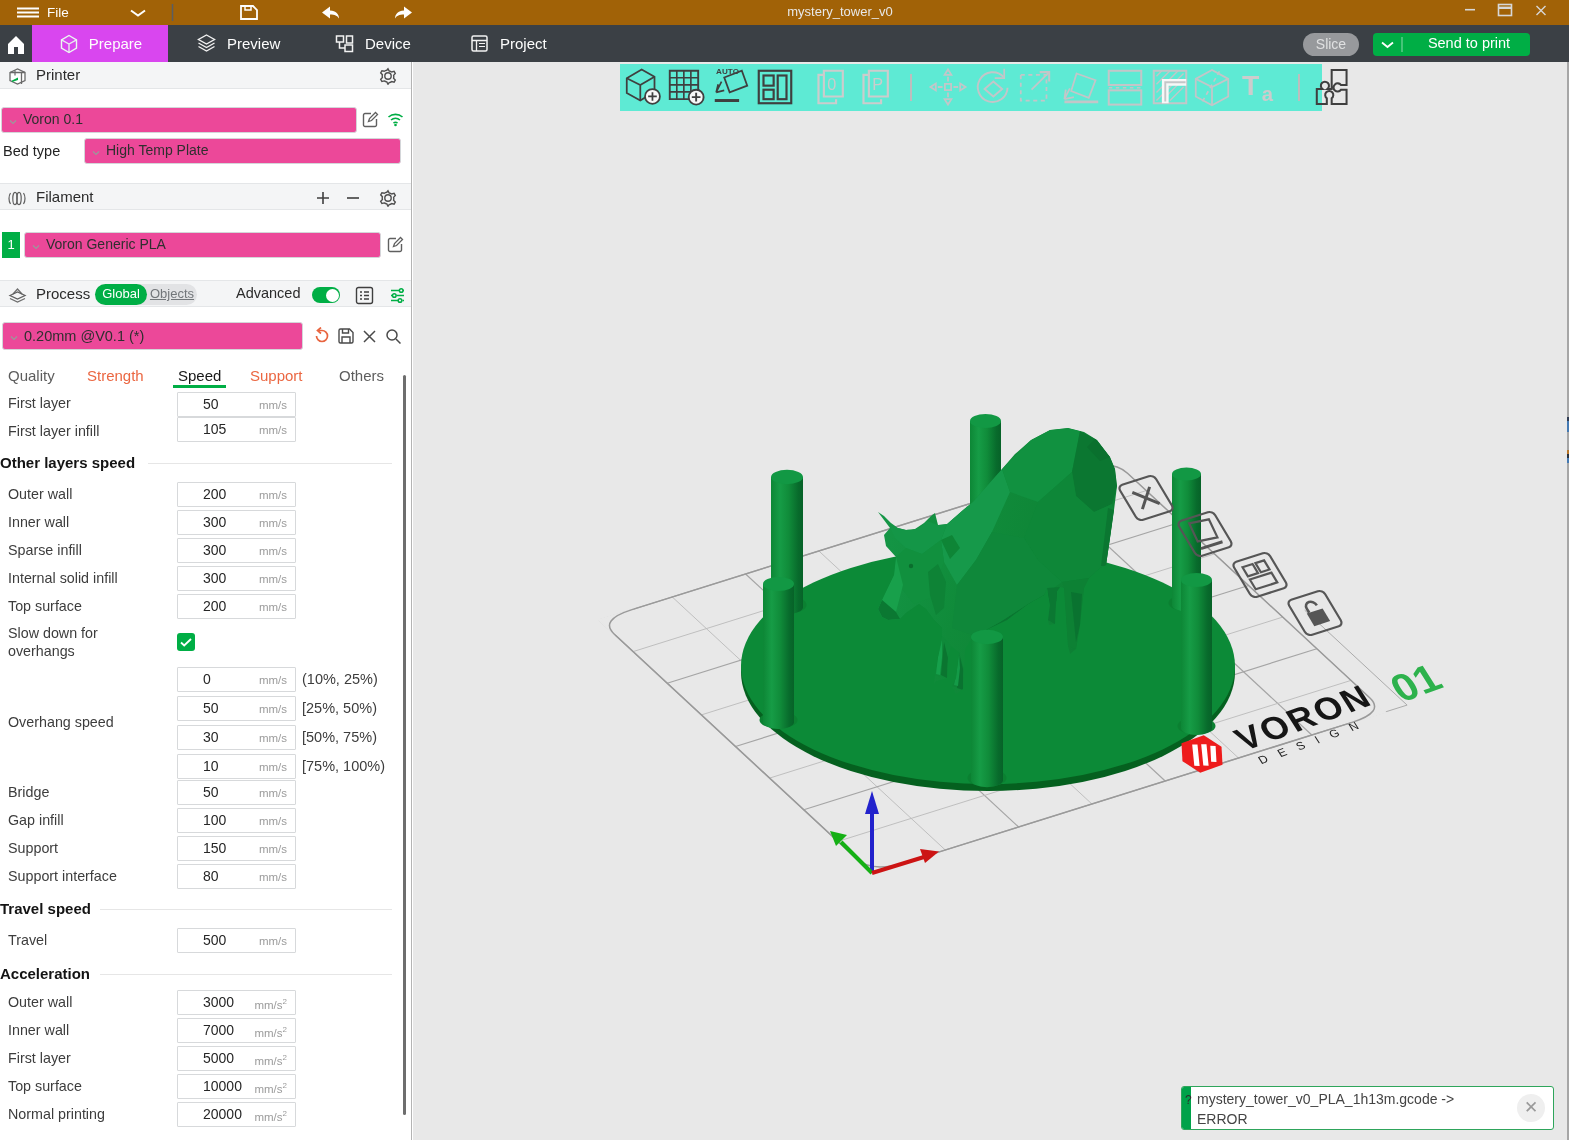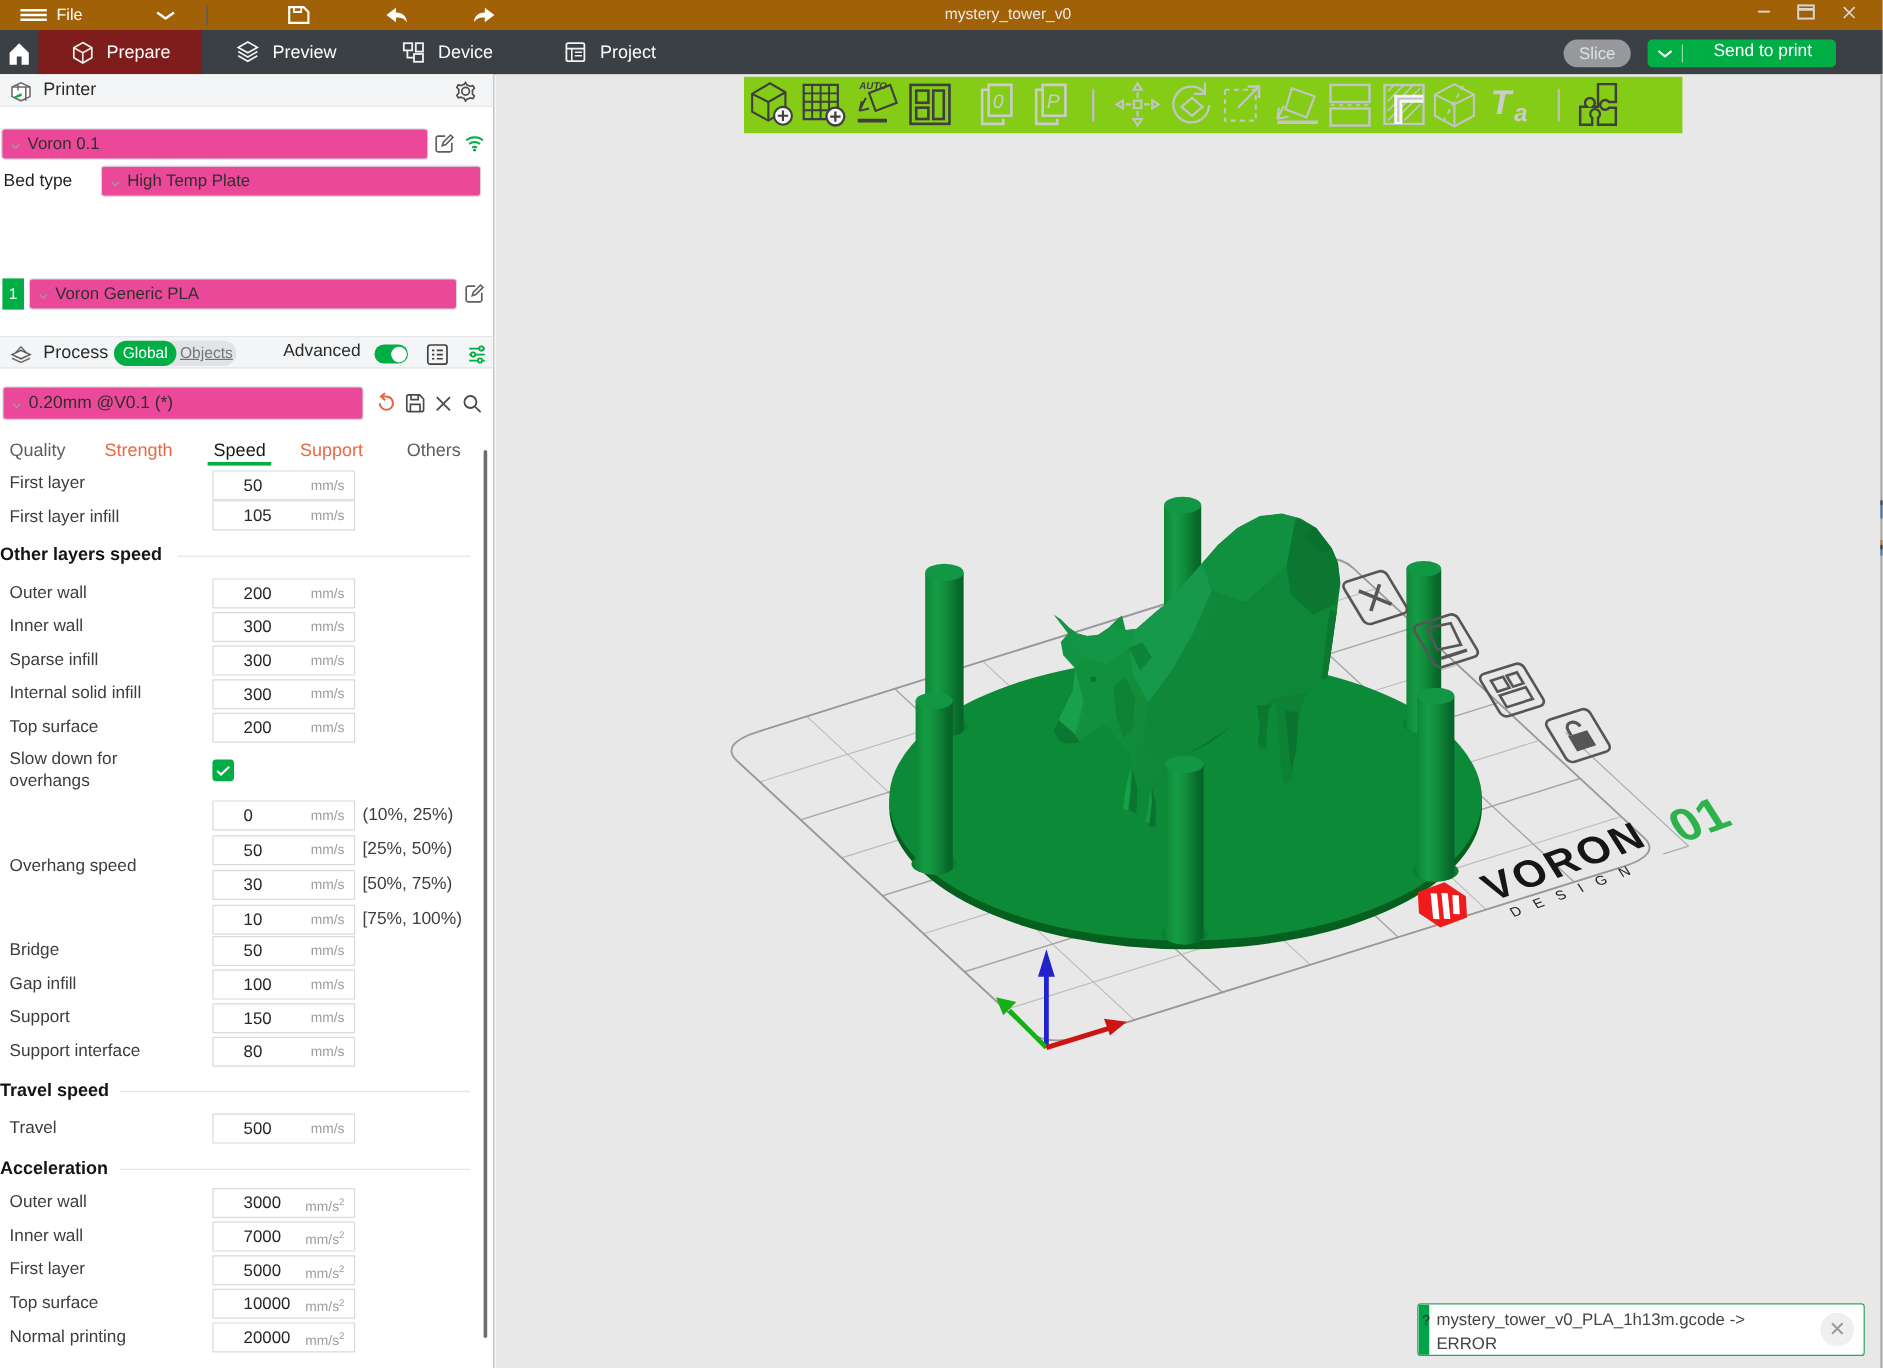--- a/index.html
+++ b/index.html
@@ -5,39 +5,39 @@
 * { margin:0; padding:0; box-sizing:border-box; }
 html,body { width:1569px; height:1140px; overflow:hidden; font-family:"Liberation Sans",sans-serif; }
 #app { position:relative; width:1569px; height:1140px; background:#fff; }
 
 #titlebar { position:absolute; left:0; top:0; width:1569px; height:25px; background:#a16207; }
 #titlebar .title { position:absolute; left:760px; top:4px; width:160px; text-align:center; color:#e8e8e8; font-size:13px; }
 .tbi { position:absolute; top:0; height:25px; }
 
 #tabbar { position:absolute; left:0; top:25px; width:1569px; height:37px; background:#3b4045; }
 .tab { position:absolute; top:0; height:37px; display:flex; align-items:center; color:#fdfdfd; font-size:15px; }
-#tab-prepare { left:32px; width:136px; background:#7f1d1d; justify-content:center; }
+#tab-prepare { left:32px; width:136px; background:#d946ef; justify-content:center; }
 
 #panel { position:absolute; left:0; top:62px; width:412px; height:1078px; background:#ffffff; border-right:1px solid #b4b4b4; }
 .sechead { position:absolute; left:0; width:411px; height:27px; background:#f4f5f6; border-top:1px solid #e4e6e8; border-bottom:1px solid #e4e6e8; }
 .sechead .ttl { position:absolute; left:36px; top:4px; font-size:15px; color:#2b2b2b; }
 .combo { position:absolute; border:1px solid #d4d6d9; border-radius:3px; background:#ec4899; }
 .combo .chev { position:absolute; left:7px; top:40%; width:8px; height:8px; }
 .combo .ctext { position:absolute; left:21px; top:3px; font-size:14px; color:#2f2f2f; white-space:nowrap; }
 .lbl { position:absolute; font-size:14px; color:#3d3d3d; }
 
 .pbox { position:absolute; left:177px; width:119px; height:25px; border:1px solid #d7d9db; border-radius:1px; background:#fff; }
 .pbox .val { position:absolute; left:25px; top:3px; font-size:14px; color:#262626; }
 .pbox .unit { position:absolute; right:8px; top:6px; font-size:11.5px; color:#9b9b9b; }
 .range { position:absolute; left:302px; font-size:14.5px; color:#3d3d3d; }
 .stitle { position:absolute; left:0px; font-size:15px; font-weight:bold; color:#141414; }
 .hairline { position:absolute; height:1px; background:#e6e6e6; }
 
 #viewport { position:absolute; left:413px; top:62px; width:1156px; height:1078px; background:#e8e8e8; }
-#vtoolbar { position:absolute; left:207px; top:2px; width:782px; height:47px; background:#84cc16;font-style:italic; }
+#vtoolbar { position:absolute; left:207px; top:2px; width:702px; height:47px; background:#5eead4; }
 #notif { position:absolute; left:768px; top:1024px; width:373px; height:44px; background:#fff; border:1px solid #2ea55b; border-radius:3px; overflow:hidden; }
 #notif .bar { position:absolute; left:0; top:0; width:9px; height:44px; background:#00a24a; }
 #notif .l1 { position:absolute; left:15px; top:4px; font-size:14px; color:#444; }
 #notif .l2 { position:absolute; left:15px; top:24px; font-size:14px; color:#444; }
 #notif .close { position:absolute; right:8px; top:7px; width:28px; height:28px; border-radius:14px; background:#efefef; color:#9a9a9a; font-size:17px; text-align:center; line-height:27px; }
 </style>
 </head>
 <body>
 <div id="app">
   <div id="titlebar">
@@ -153,20 +153,43 @@
       <circle cx="8.5" cy="13" r="1.3" fill="#00ae45"></circle>
     </svg>
     <div class="lbl" style="left:3px;top:81px;font-size:14.5px;color:#222">Bed type</div>
     <div class="combo" style="left:84px;top:76px;width:317px;height:26px">
       <svg class="chev" viewBox="0 0 8 8">
           <path d="M1 2.5l3 3 3-3" fill="none" stroke="#9a9a9a" stroke-width="1.2"></path>
         </svg>
       <div class="ctext">High Temp Plate</div>
     </div>
 
+    <div class="sechead" style="top:121px">
+      <svg style="position:absolute;left:8px;top:5px" width="19" height="19" viewBox="0 0 19 19">
+        <g fill="none" stroke="#5f5f5f" stroke-width="1.2">
+          <path d="M2.5 4c-1 1.5-1.5 3.5-1.5 5.5s.5 4 1.5 5.5"></path>
+          <ellipse cx="7" cy="9.5" rx="2.2" ry="6.2"></ellipse>
+          <ellipse cx="11" cy="9.5" rx="2.2" ry="6.2"></ellipse>
+          <path d="M15.5 4c1 1.5 1.5 3.5 1.5 5.5s-.5 4-1.5 5.5"></path>
+        </g>
+      </svg>
+      <div class="ttl">Filament</div>
+      <svg style="position:absolute;left:316px;top:7px" width="14" height="14" viewBox="0 0 14 14">
+          <path d="M7 1v12M1 7h12" stroke="#3f3f3f" stroke-width="1.6"></path>
+        </svg>
+      <svg style="position:absolute;left:346px;top:7px" width="14" height="14" viewBox="0 0 14 14">
+          <path d="M1 7h12" stroke="#3f3f3f" stroke-width="1.6"></path>
+        </svg>
+      <svg style="position:absolute;left:379px;top:5px" width="18" height="18" viewBox="0 0 18 18">
+        <g fill="none" stroke="#4f4f4f" stroke-width="1.4">
+          <circle cx="9" cy="9" r="3.2"></circle>
+          <path d="M9 1.8l1.2 2.2a5.4 5.4 0 012.5 1l2.4-.6 1.2 2.1-1.7 1.9a5.6 5.6 0 010 2.8l1.7 1.9-1.2 2.1-2.4-.6a5.4 5.4 0 01-2.5 1L9 17.2l-1.2-2.3a5.4 5.4 0 01-2.5-1l-2.4.6-1.2-2.1 1.7-1.9a5.6 5.6 0 010-2.8L1.7 5.8l1.2-2.1 2.4.6a5.4 5.4 0 012.5-1z"></path>
+        </g>
+      </svg>
+    </div>
     <div style="position:absolute;left:2px;top:170px;width:18px;height:26px;background:#00ae45;color:#fff;font-size:13px;text-align:center;line-height:26px;">1</div>
     <div class="combo" style="left:24px;top:170px;width:357px;height:26px">
       <svg class="chev" viewBox="0 0 8 8">
           <path d="M1 2.5l3 3 3-3" fill="none" stroke="#9a9a9a" stroke-width="1.2"></path>
         </svg>
       <div class="ctext">Voron Generic PLA</div>
     </div>
     <svg style="position:absolute;left:387px;top:174px" width="17" height="17" viewBox="0 0 17 17">
       <path d="M14.5 8v6a1.5 1.5 0 01-1.5 1.5H3A1.5 1.5 0 011.5 14V4A1.5 1.5 0 013 2.5h6" fill="none" stroke="#5f5f5f" stroke-width="1.4"></path>
       <path d="M6.5 10.5l1-3 6-6 2 2-6 6z" fill="none" stroke="#5f5f5f" stroke-width="1.3"></path>

